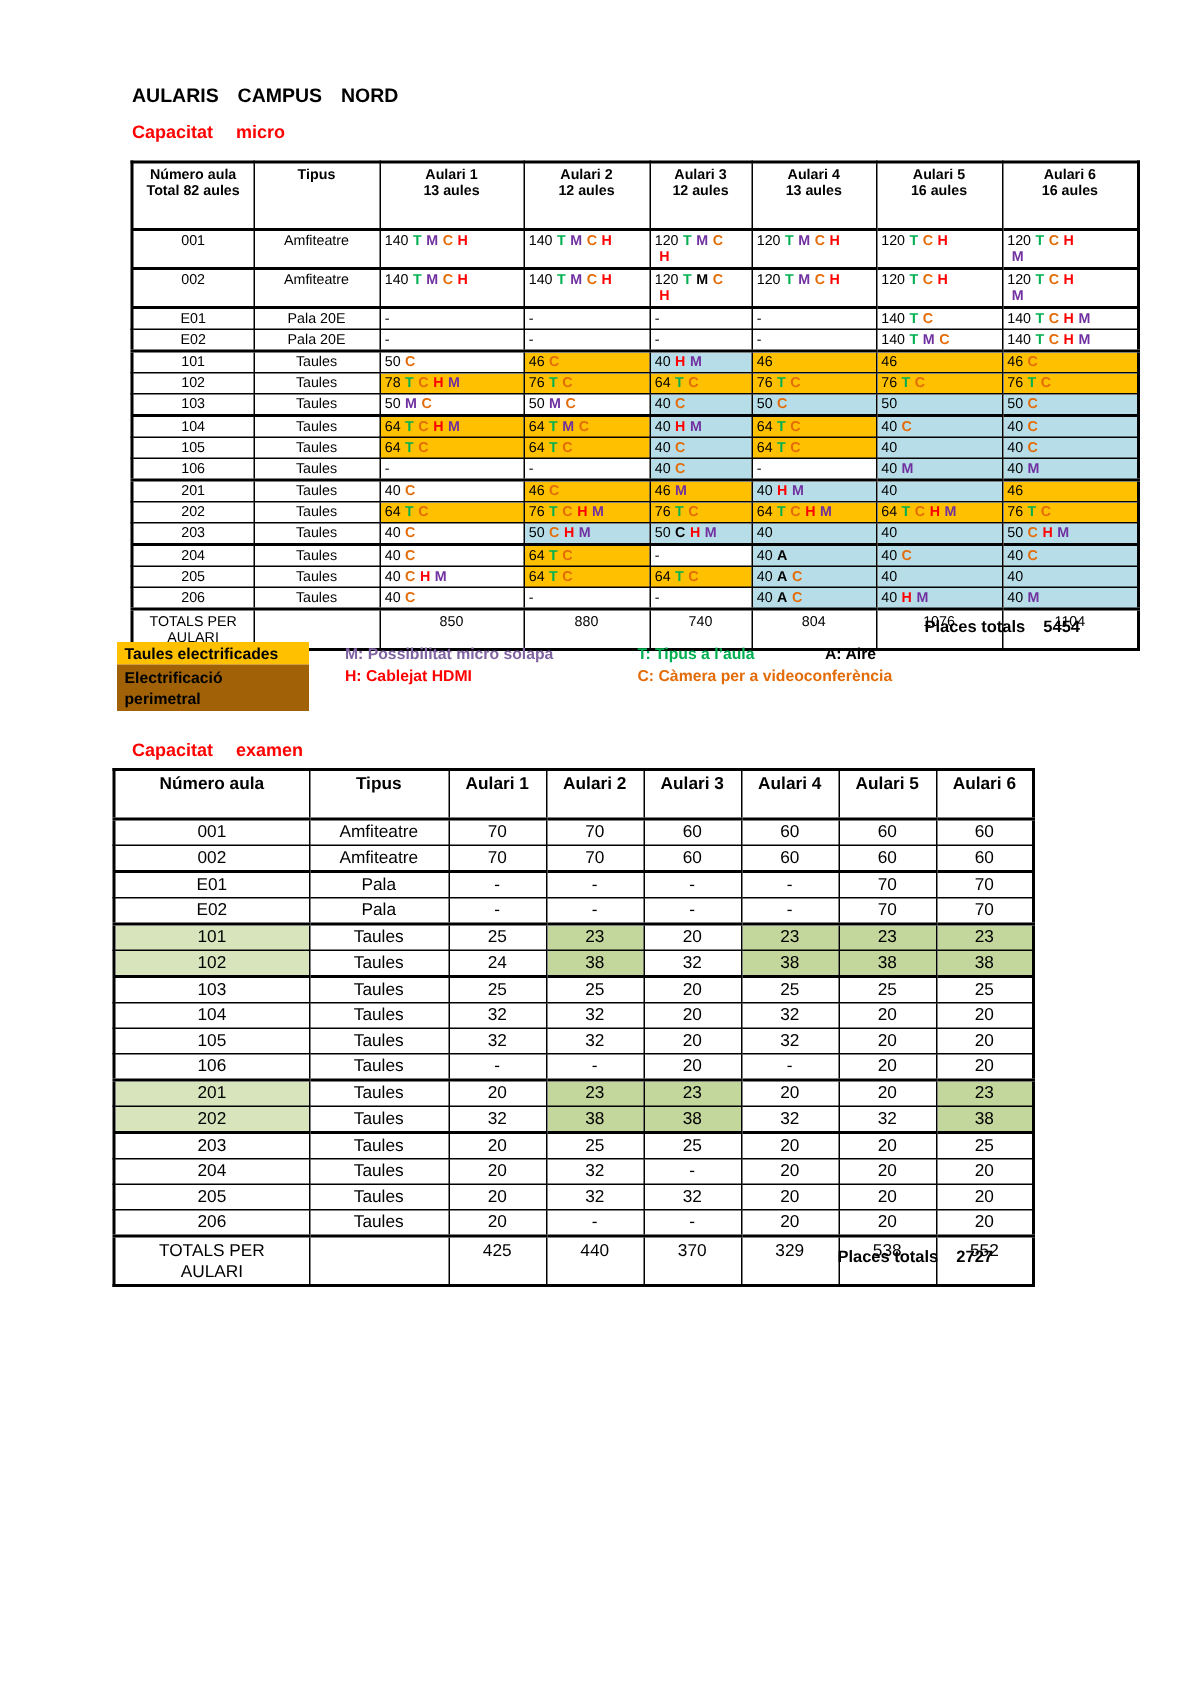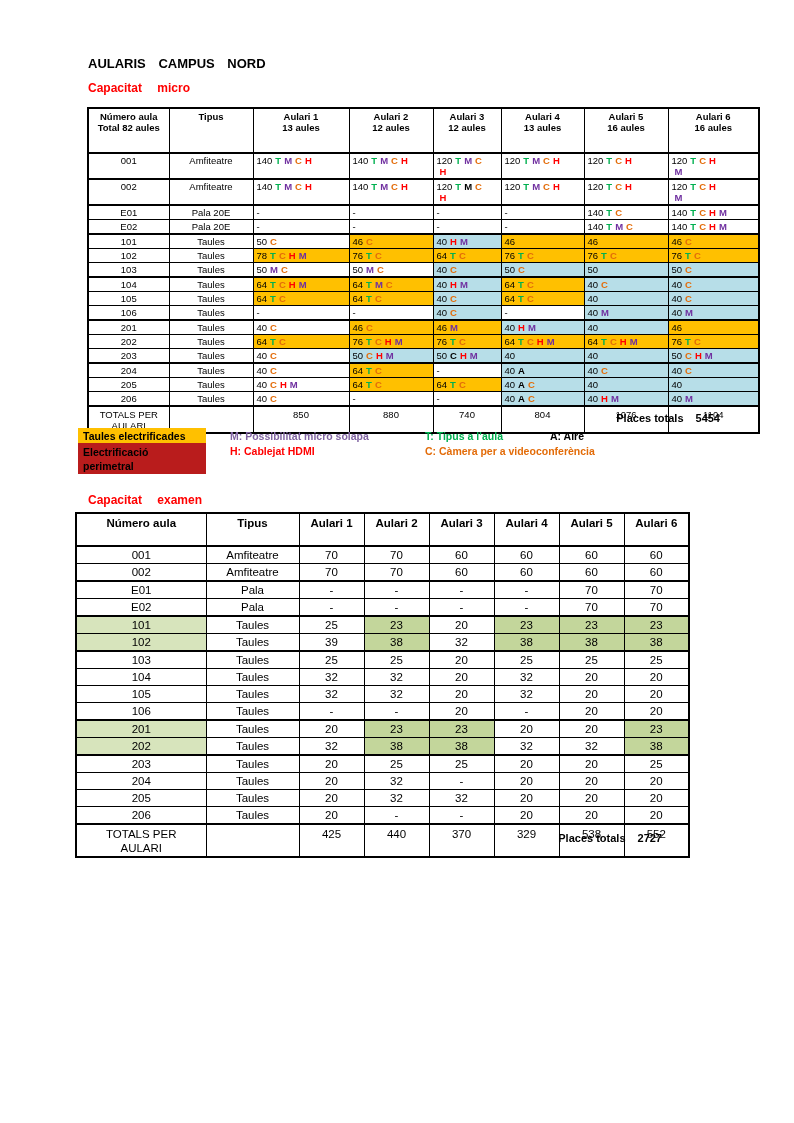--- a/index.html
+++ b/index.html
@@ -287,21 +287,21 @@
           <td class="totval">1104</td>
         </tr>
       </tbody>
   </table>
 
   <div id="places1" class="abs">
     <span>Places totals</span><span class="pt-val">5454</span>
   </div>
 
   <div id="leg-box1" class="abs leg" style="background: rgb(255, 192, 0);">Taules electrificades</div>
-  <div id="leg-box2" class="abs leg" style="background: #b91c1c;">Electrificació perimetral</div>
+  <div id="leg-box2" class="abs leg" style="background: #a16207;">Electrificació perimetral</div>
   <div id="leg-M" class="abs leg" style="color: rgb(128, 100, 162);">M: Possibilitat micro solapa</div>
   <div id="leg-H" class="abs leg" style="color: rgb(255, 0, 0);">H: Cablejat HDMI</div>
   <div id="leg-T" class="abs leg" style="color: rgb(0, 176, 80);">T: Tipus a l’aula</div>
   <div id="leg-C" class="abs leg" style="color: rgb(227, 108, 9);">C: Càmera per a videoconferència</div>
   <div id="leg-A" class="abs leg" style="color: rgb(0, 0, 0);">A: Aire</div>
 
   <div id="cap2" class="abs" style="color: rgb(255, 0, 0);">Capacitat examen</div>
 
   <table id="t2" class="abs">
     <colgroup>
@@ -373,21 +373,21 @@
           <td>25</td>
           <td style="background: rgb(195, 214, 155);">23</td>
           <td>20</td>
           <td style="background: rgb(195, 214, 155);">23</td>
           <td style="background: rgb(195, 214, 155);">23</td>
           <td style="background: rgb(195, 214, 155);">23</td>
         </tr>
         <tr>
           <td style="background: rgb(215, 228, 188);">102</td>
           <td>Taules</td>
-          <td>39</td>
+          <td>24</td>
           <td style="background: rgb(195, 214, 155);">38</td>
           <td>32</td>
           <td style="background: rgb(195, 214, 155);">38</td>
           <td style="background: rgb(195, 214, 155);">38</td>
           <td style="background: rgb(195, 214, 155);">38</td>
         </tr>
         <tr class="grp">
           <td>103</td>
           <td>Taules</td>
           <td>25</td>

